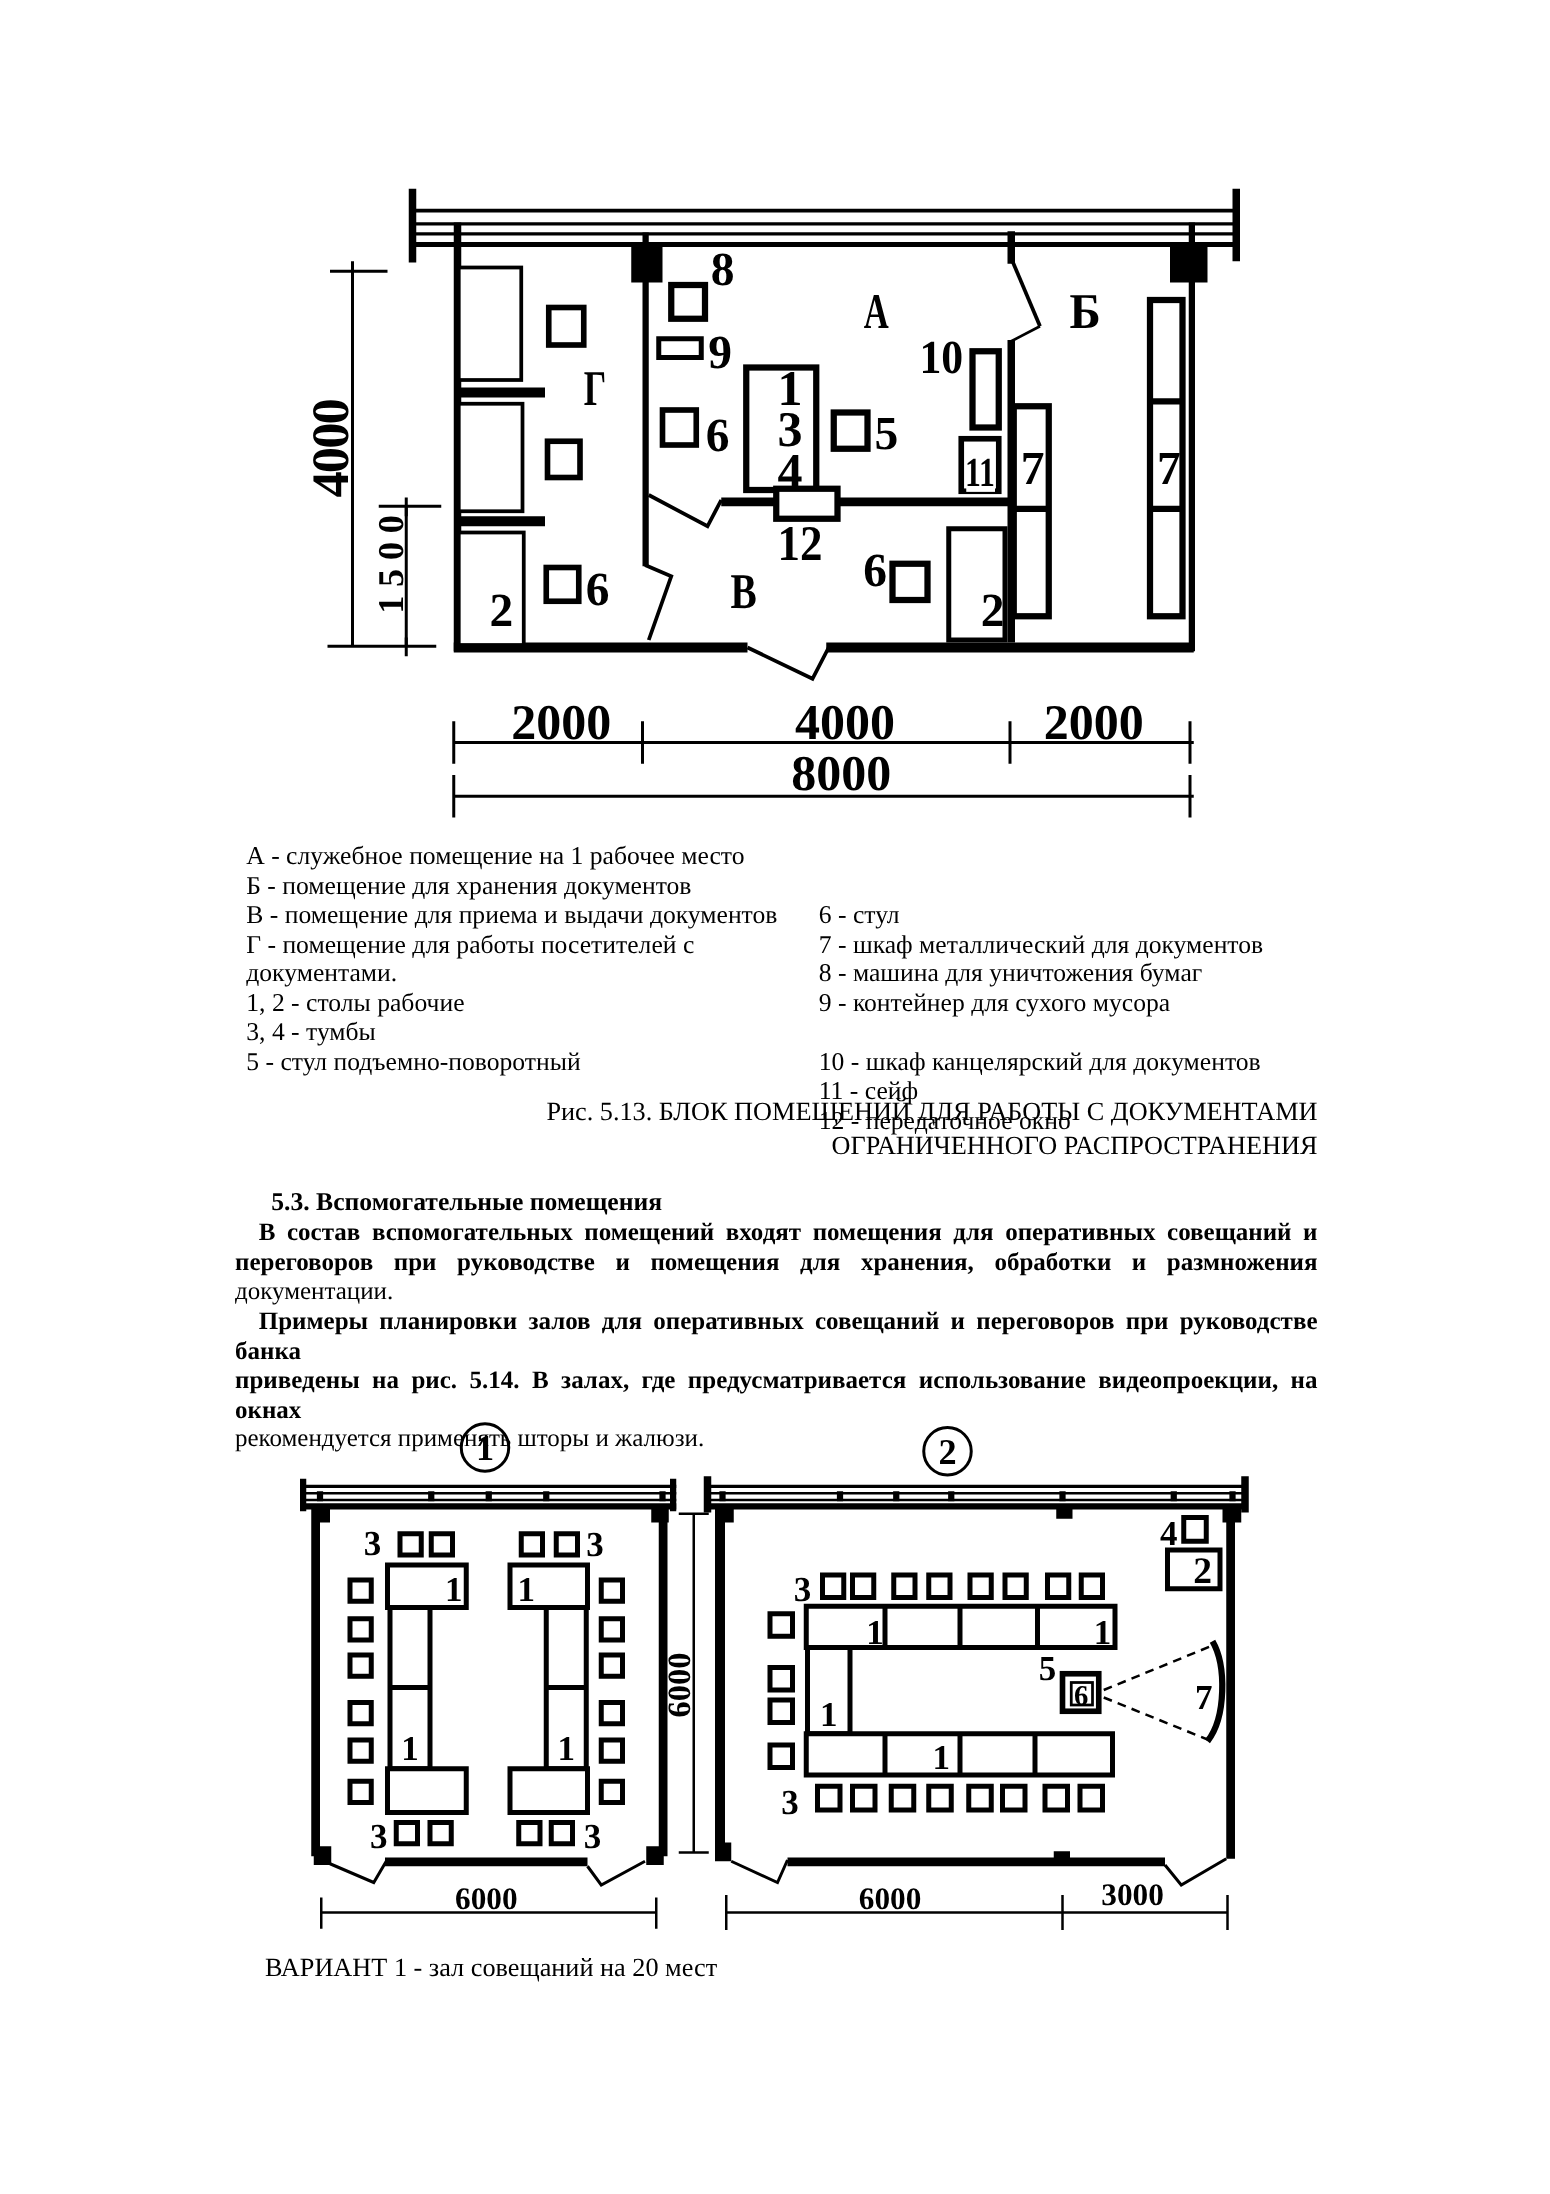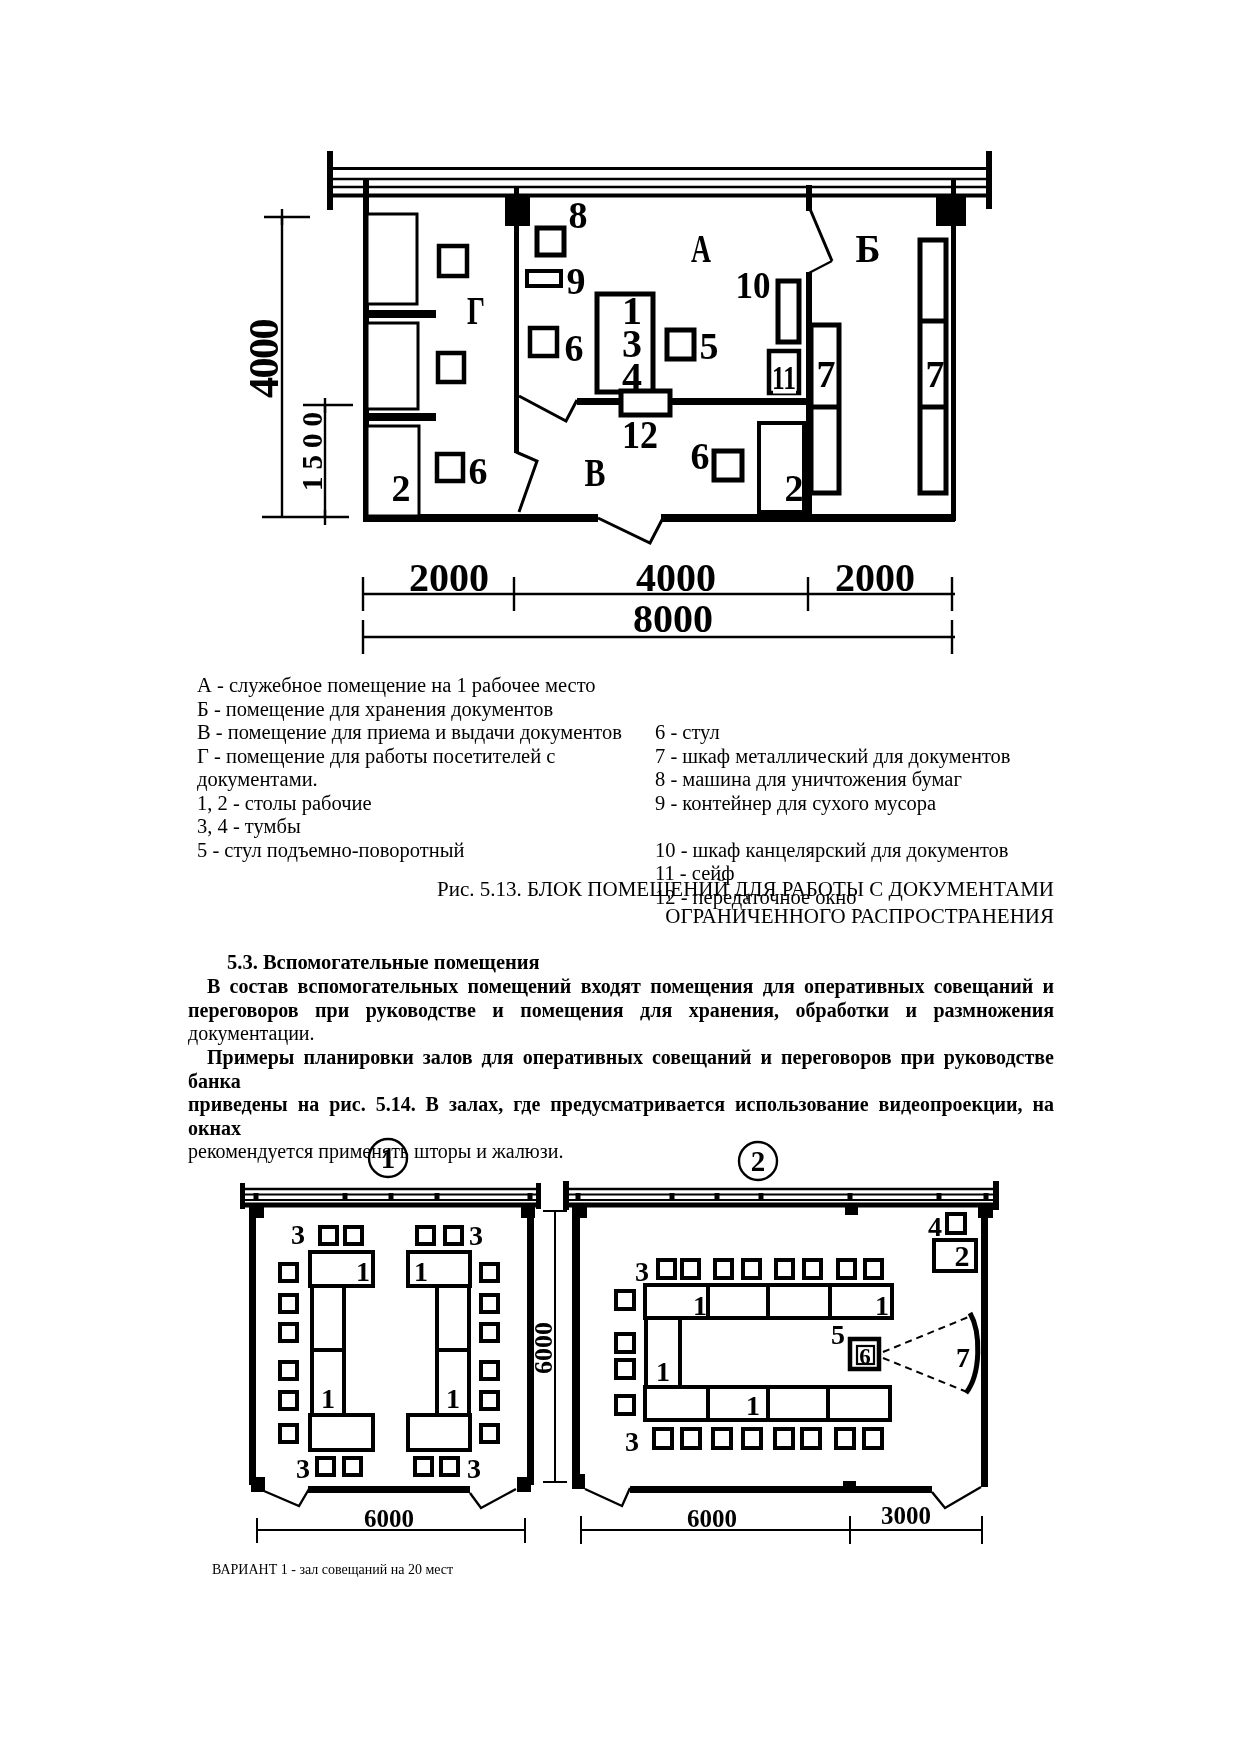--- a/index.html
+++ b/index.html
@@ -440,27 +440,27 @@
 7 - шкаф металлический для документов
 8 - машина для уничтожения бумаг
 9 - контейнер для сухого мусора
 
 10 - шкаф канцелярский для документов
 11 - сейф
 12 - передаточное окно</div>
 
 <div class="abs" style="left:188px;top:876px;width:866px;text-align:right;font-size:21px;line-height:27.3px;">Рис. 5.13. БЛОК ПОМЕЩЕНИЙ ДЛЯ РАБОТЫ С ДОКУМЕНТАМИ<br>ОГРАНИЧЕННОГО РАСПРОСТРАНЕНИЯ</div>
 
-<div class="abs" style="left:217px;top:951px;font-size:20.5px;line-height:23.5px;font-weight:bold;margin-left:10px;">5.3. Вспомогательные помещения</div>
+<div class="abs" style="left:217px;top:951px;font-size:20.5px;line-height:23.5px;font-weight:bold;">5.3. Вспомогательные помещения</div>
 
 <div class="abs" style="left:188px;top:975px;">
   <div class="jl" style="text-indent:19px;">В состав вспомогательных помещений входят помещения для оперативных совещаний и</div>
   <div class="jl">переговоров при руководстве и помещения для хранения, обработки и размножения</div>
   <div class="pl">документации.</div>
 </div>
 
 <div class="abs" style="left:188px;top:1046px;">
   <div class="jl" style="text-indent:19px;">Примеры планировки залов для оперативных совещаний и переговоров при руководстве банка</div>
   <div class="jl">приведены на рис. 5.14. В залах, где предусматривается использование видеопроекции, на окнах</div>
   <div class="pl">рекомендуется применять шторы и жалюзи.</div>
 </div>
 
-<div class="abs" style="left:212px;top:1562px;font-size:14px;">ВАРИАНТ 1 - зал совещаний на 20 мест</div>
+<div class="abs" style="left:212px;top:1562px;font-size:21px;">ВАРИАНТ 1 - зал совещаний на 20 мест</div>
 
 </body></html>

